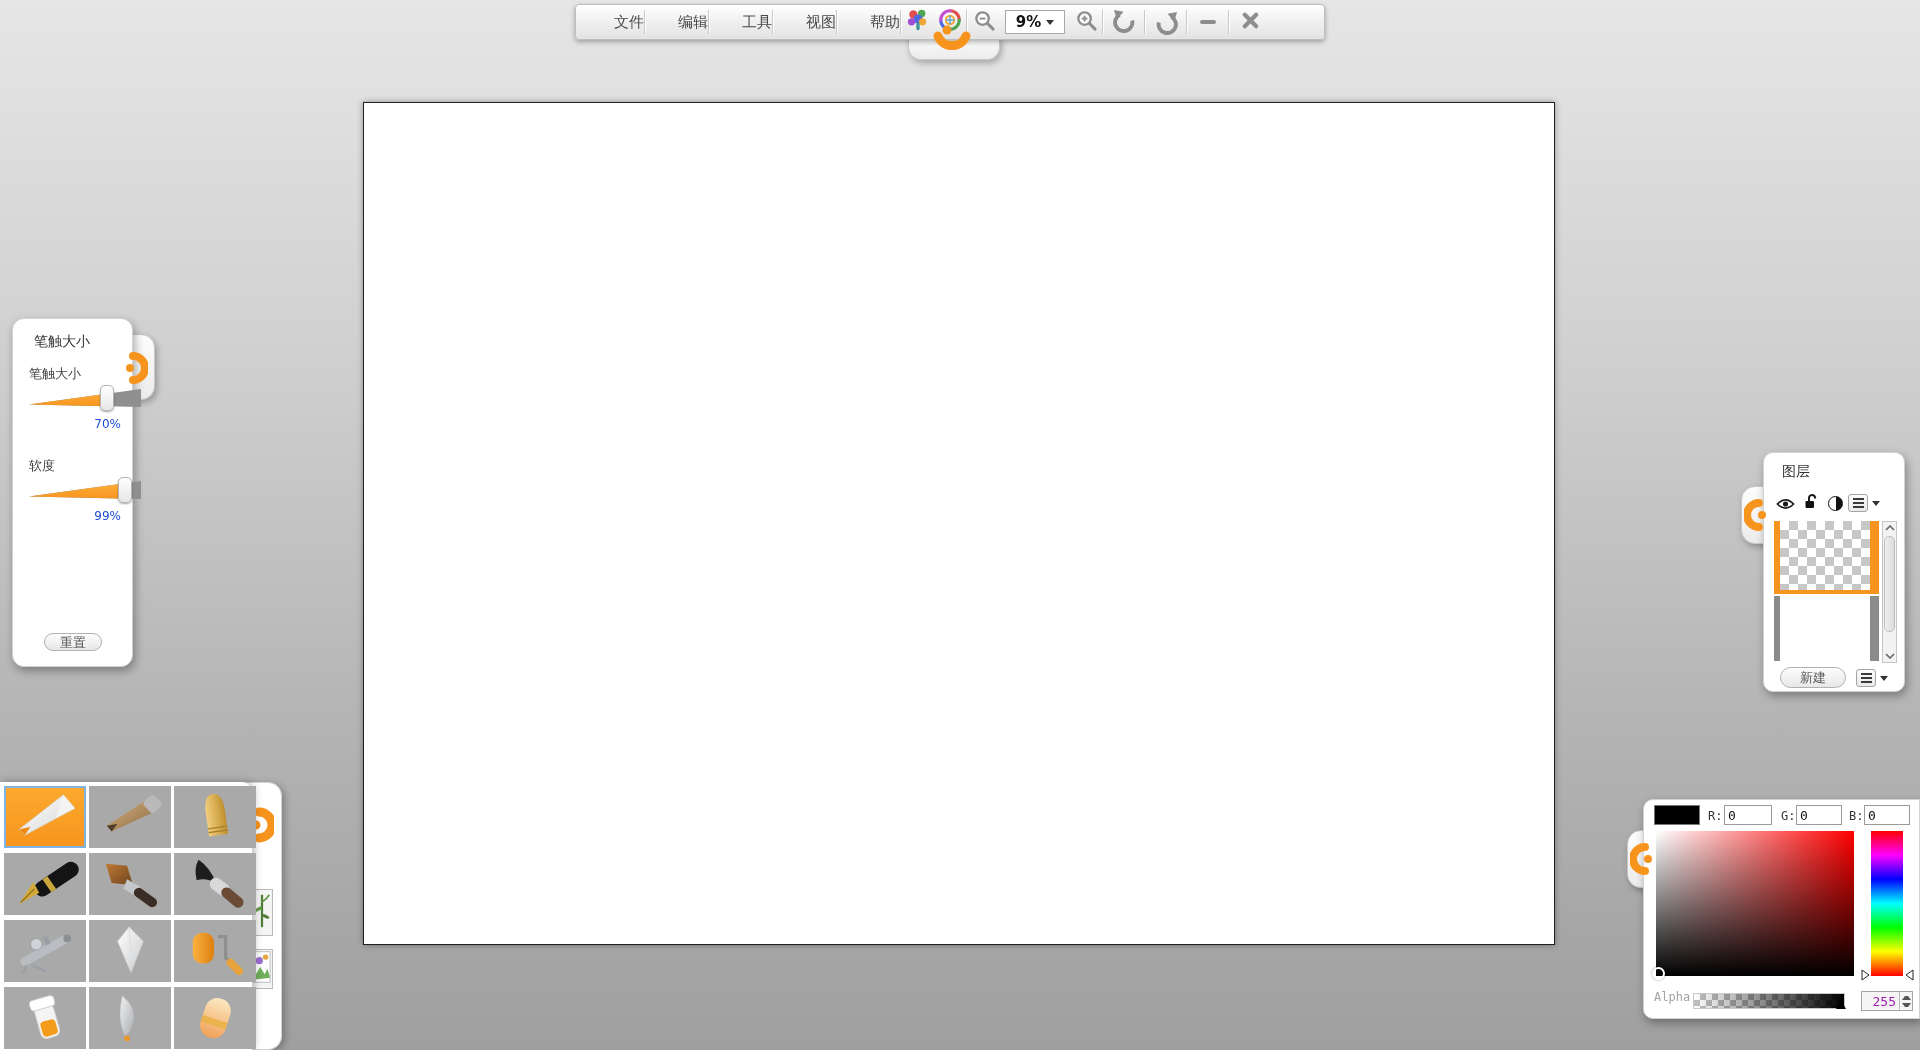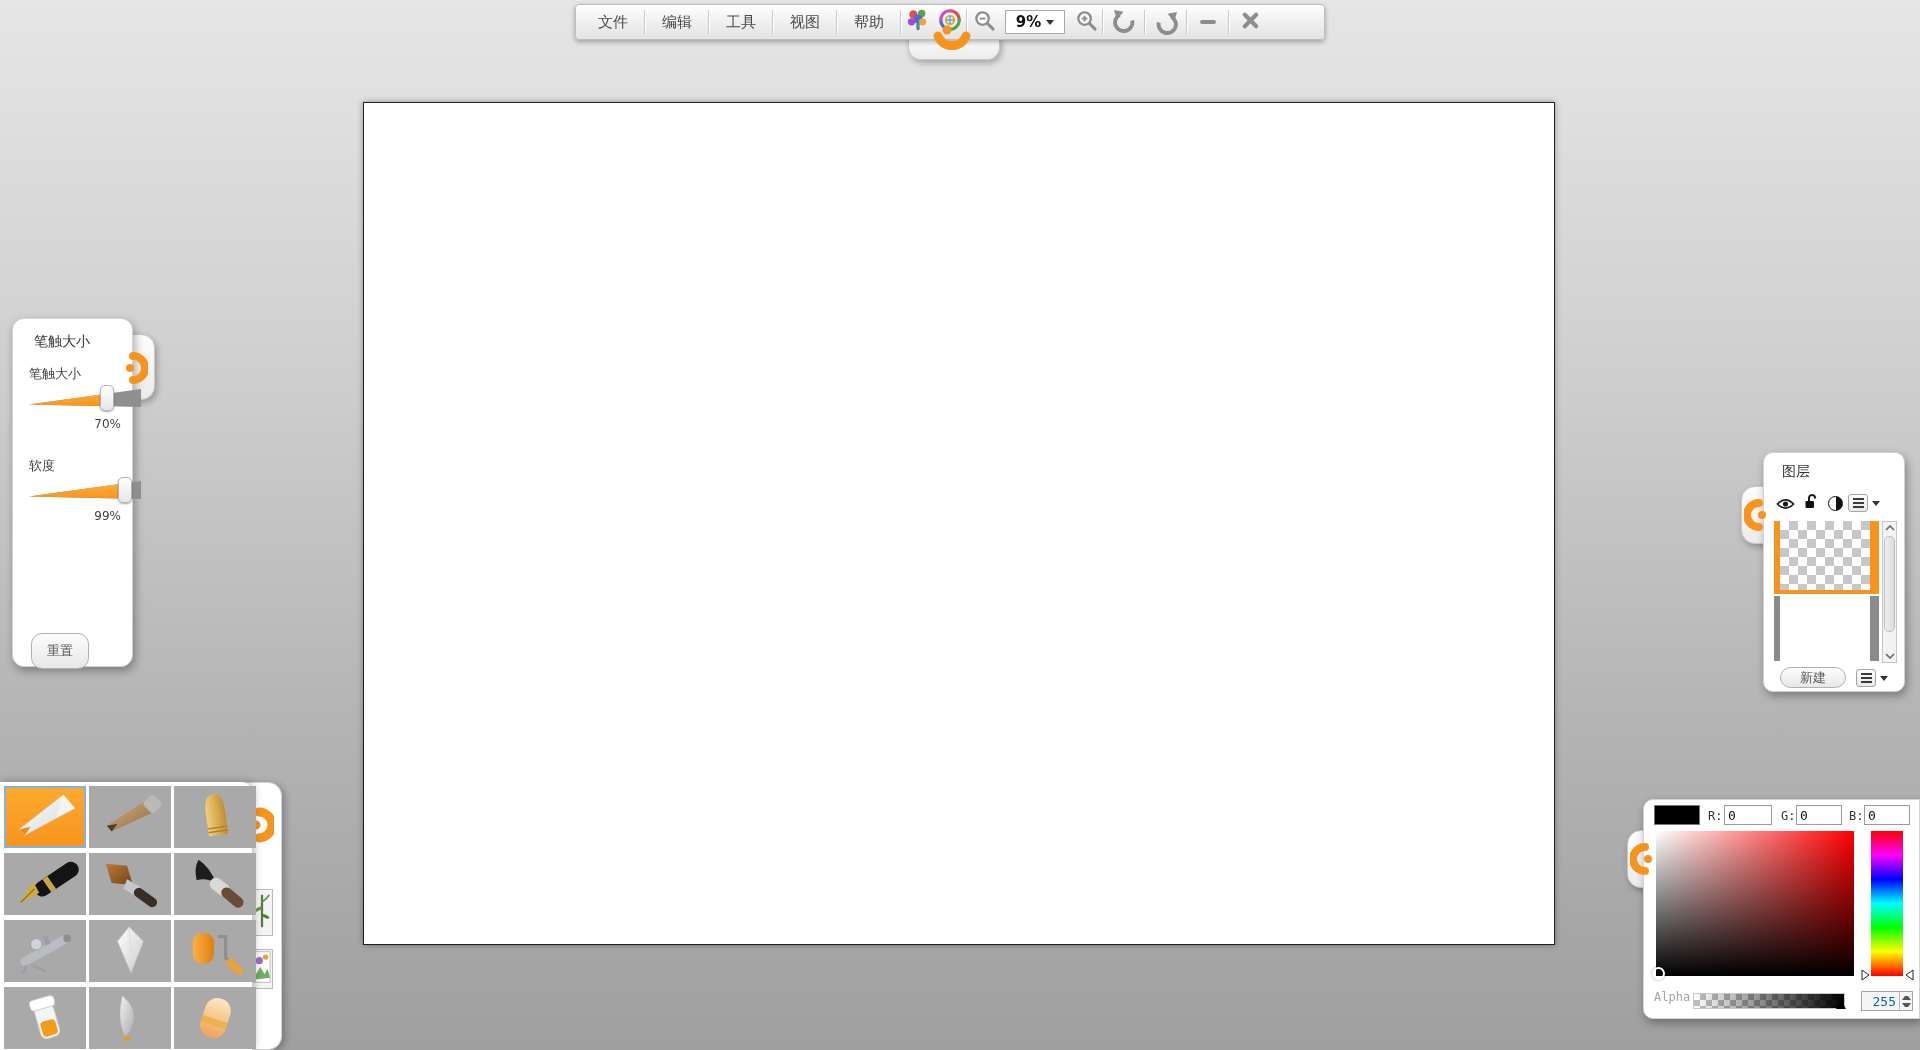--- a/index.html
+++ b/index.html
@@ -19,21 +19,21 @@
   }
 
   
   #toolbar {
     left:575px; top:4px; width:750px; height:36px;
     background:linear-gradient(180deg,#ffffff 0%,#f0f0f0 50%,#e3e3e3 100%);
     border:1px solid #bdbdbd; border-radius:4px;
     box-shadow:0 2px 5px rgba(0,0,0,.3);
     display:flex; align-items:stretch; padding:0 6px; z-index:10;
   }
-  .menu-item { width:62px; line-height:34px; text-align:center; font-size:15px; color:#4a4a4a; cursor:default; }
+  .menu-item { width:62px; line-height:34px; text-align:right; font-size:15px; color:#4a4a4a; cursor:default; }
   .tsep { width:2px; margin:5px 0; background:linear-gradient(90deg,#c9c9c9 50%,#ffffff 50%); }
   .icon-btn { width:32px; display:flex; align-items:center; justify-content:center; }
   .zoom-display {
     align-self:center; margin:0 5px; width:60px; height:24px; background:#fff;
     border:1px solid #a9a9a9; display:flex; align-items:center; justify-content:center; gap:5px;
     font-weight:bold; font-size:15px; color:#111;
   }
   .caret-down { width:0; height:0; border-left:4px solid transparent; border-right:4px solid transparent; border-top:5px solid #333; }
   .minus-bar { width:16px; height:4px; border-radius:2px; background:#8d8d8d; }
   .flip-x { transform:scaleX(-1); display:flex; }
@@ -59,21 +59,21 @@
 
   
   .wedge-slider { width:112px; height:26px; }
   .wedge { position:absolute; left:0; top:4px; width:112px; height:18px;
     clip-path:polygon(0 86%,100% 0,100% 100%); background:#8f8f8f; }
   .wedge-fill { height:100%; width:var(--v); background:linear-gradient(180deg,#fcb13f,#f7941d); }
   .wedge-handle { position:absolute; top:0; left:calc(var(--v) - 7px); width:14px; height:26px;
     border-radius:5px; background:linear-gradient(180deg,#ffffff,#e6e6e6);
     border:1px solid #b5b5b5; box-shadow:0 1px 2px rgba(0,0,0,.35); }
   .slider-label { font-size:13px; color:#444; }
-  .slider-value { font-size:12px; color:#404040; text-align:right; }
+  .slider-value { font-size:12px; color:#1d4ed8; text-align:right; }
 
   
   .checker {
     background-color:#fff;
     background-image:
       linear-gradient(45deg,#c7c7c7 25%,transparent 25%,transparent 75%,#c7c7c7 75%),
       linear-gradient(45deg,#c7c7c7 25%,transparent 25%,transparent 75%,#c7c7c7 75%);
     background-size:18px 18px; background-position:0 0,9px 9px;
   }
   .checker-sm {
@@ -108,21 +108,21 @@
       #ff0000; }
   .sv-cursor { position:absolute; left:-4px; bottom:-4px; width:13px; height:13px; border-radius:50%;
     border:2px solid #fff; box-shadow:0 0 2px rgba(0,0,0,.6); }
   .hue-bar { background:linear-gradient(to bottom,
       #ff0000 0%,#ff00ff 16.6%,#0000ff 33.3%,#00ffff 50%,#00ff00 66.6%,#ffff00 83.3%,#ff0000 100%); }
   .alpha-bar-grad { position:absolute; inset:0; background:linear-gradient(to right,rgba(0,0,0,0),#000); }
   .alpha-marker { position:absolute; right:-2px; bottom:-1px; width:0; height:0;
     border-left:5px solid transparent; border-right:5px solid transparent; border-bottom:9px solid #000; }
   .spin-box { width:52px; height:20px; border:1px solid #a5a5a5; background:#f5f5f5;
     display:flex; align-items:center; }
-  .spin-box span { flex:1; text-align:right; font-family:"DejaVu Sans Mono", monospace; font-size:13px; color:#0369a1; padding-right:3px; }
+  .spin-box span { flex:1; text-align:right; font-family:"DejaVu Sans Mono", monospace; font-size:13px; color:#a21caf; padding-right:3px; }
   .spin-arrows { width:13px; height:100%; border-left:1px solid #bbb; display:flex; flex-direction:column;
     align-items:center; justify-content:center; gap:3px; }
   .tri-up { width:0; height:0; border-left:3.5px solid transparent; border-right:3.5px solid transparent; border-bottom:4px solid #555; }
   .tri-down { width:0; height:0; border-left:3.5px solid transparent; border-right:3.5px solid transparent; border-top:4px solid #555; }
   .alpha-label { font-family:"DejaVu Sans Mono", monospace; font-size:12px; color:#a3a3a3; }
 
   
   #palette-main { left:0; top:782px; width:252px; height:268px; background:#fff;
     border-radius:0 10px 0 0; box-shadow:2px 0 8px rgba(0,0,0,.3); z-index:11; }
   #palette-strip { left:244px; top:782px; width:38px; height:268px; background:#fff;
@@ -270,21 +270,21 @@
 
     <div class="abs slider-label" style="left:16px; top:138px;">软度</div>
     <div class="abs wedge-slider" style="left: 16px; top: 158px; --v: 86%;">
       <div class="wedge">
           <div class="wedge-fill"></div>
         </div>
       <div class="wedge-handle"></div>
     </div>
     <div class="abs slider-value" style="left:16px; top:190px; width:92px;">99%</div>
 
-    <button class="abs pill-btn" style="left:18px; top:314px; width:58px; height:36px;">重置</button>
+    <button class="abs pill-btn" style="left:31px; top:314px; width:58px; height:18px;">重置</button>
   </div>
 
   <div class="abs tab" style="left:1741px; top:486px; width:30px; height:58px; border-radius:14px 0 0 14px; z-index:4;"></div>
   <div class="abs grip" style="left:1744px; top:496px;">
     <svg width="24" height="38" viewBox="0 0 24 38">
       <path d="M15 7 A 12 12 0 0 0 15 31" fill="none" stroke="#f7941d" stroke-width="8" stroke-linecap="round"></path>
       <circle cx="18" cy="19" r="4" fill="#f7941d"></circle>
     </svg>
   </div>
   <div class="abs panel" style="left:1763px; top:452px; width:142px; height:240px; border-radius:10px;">

